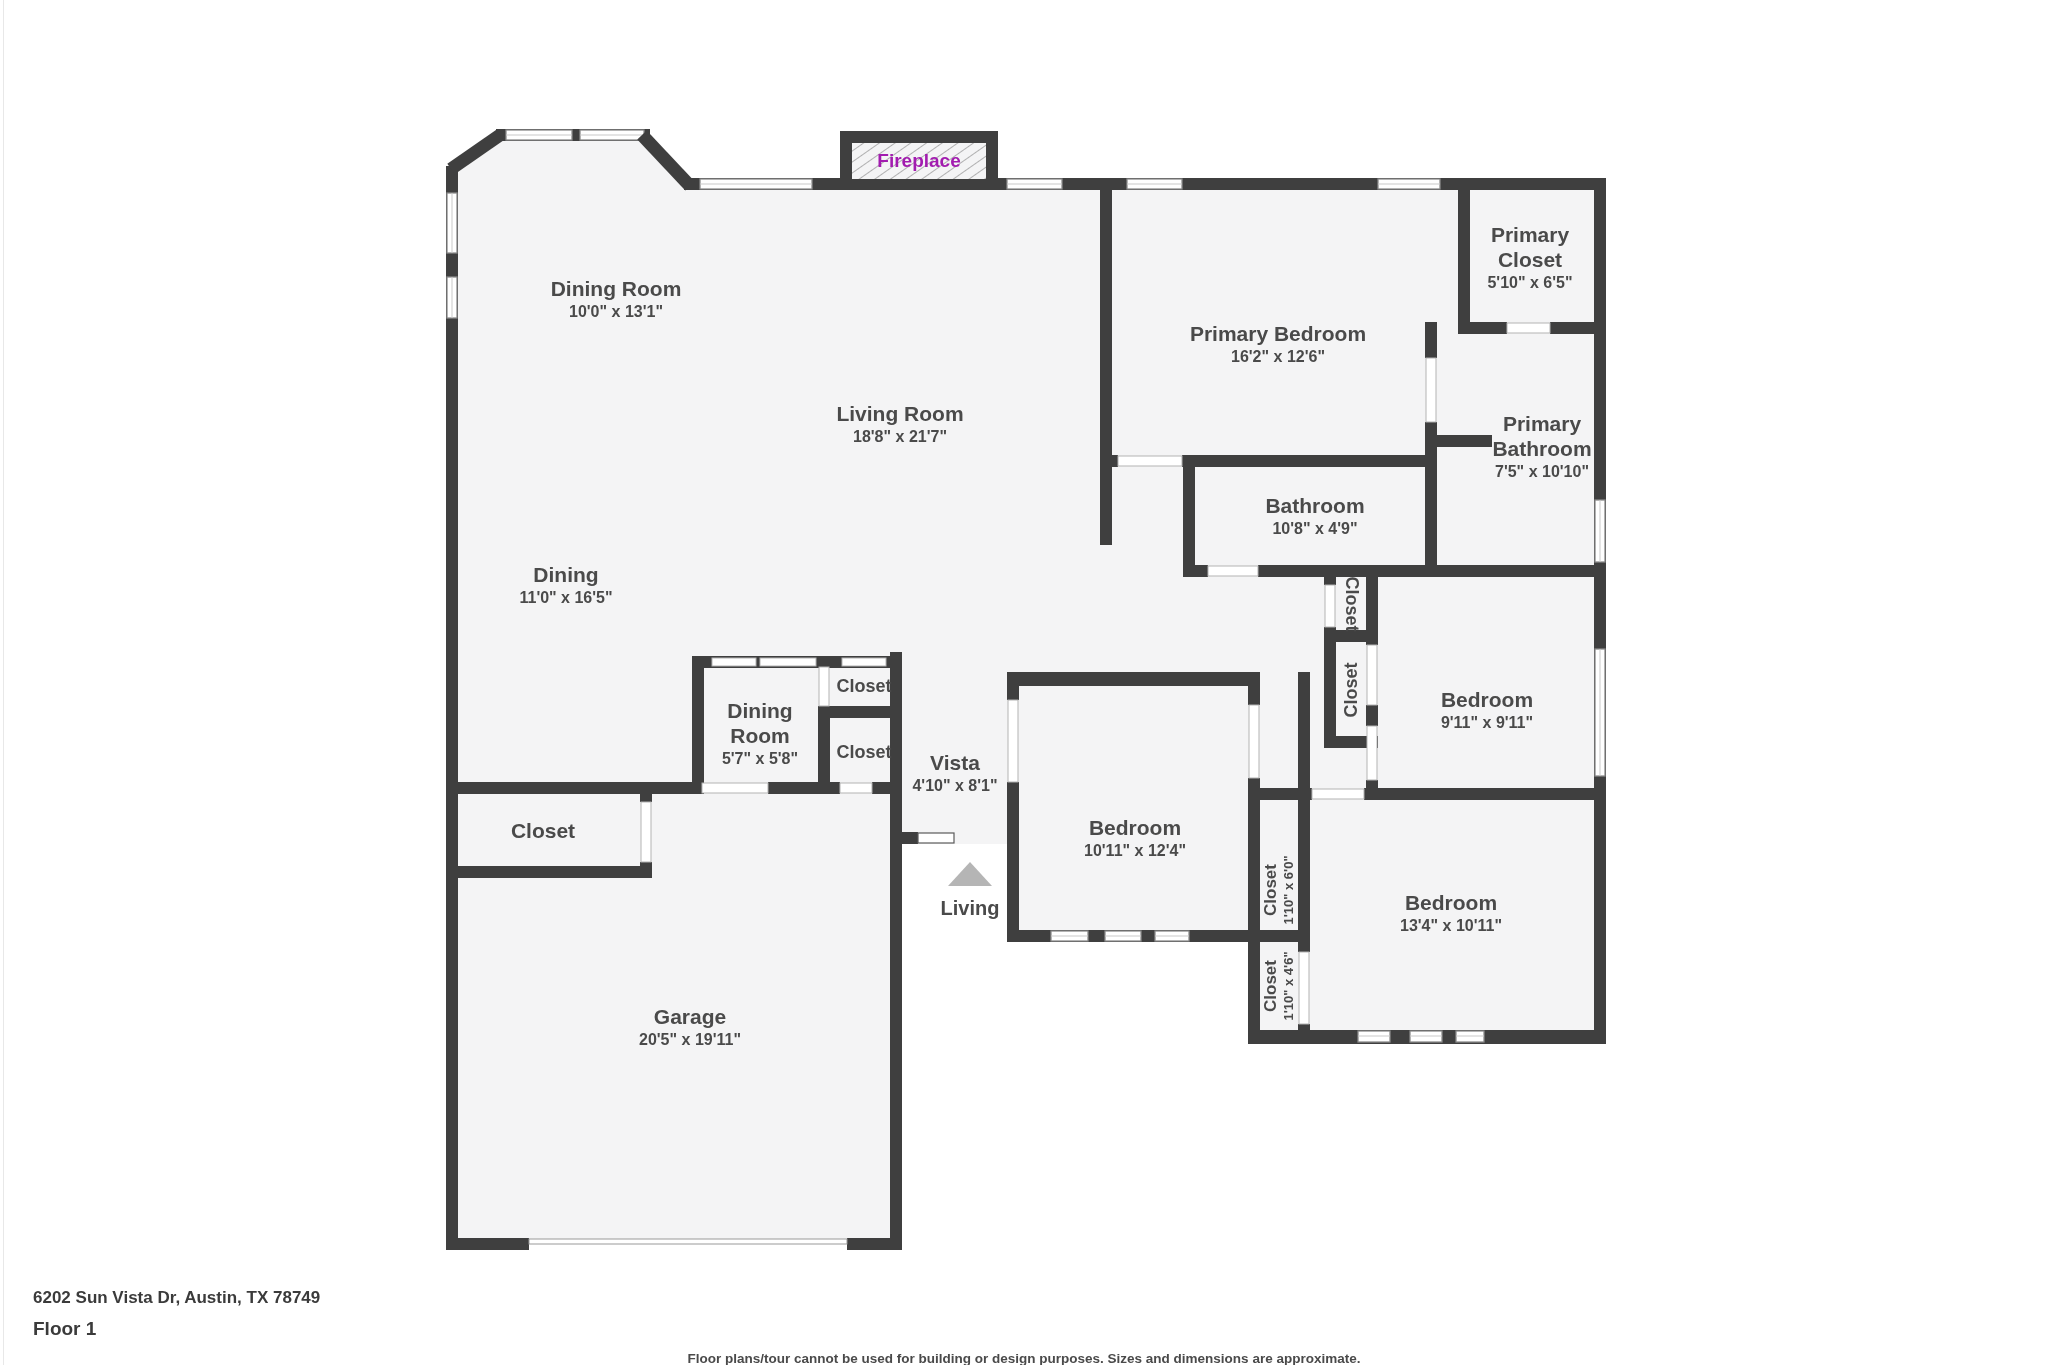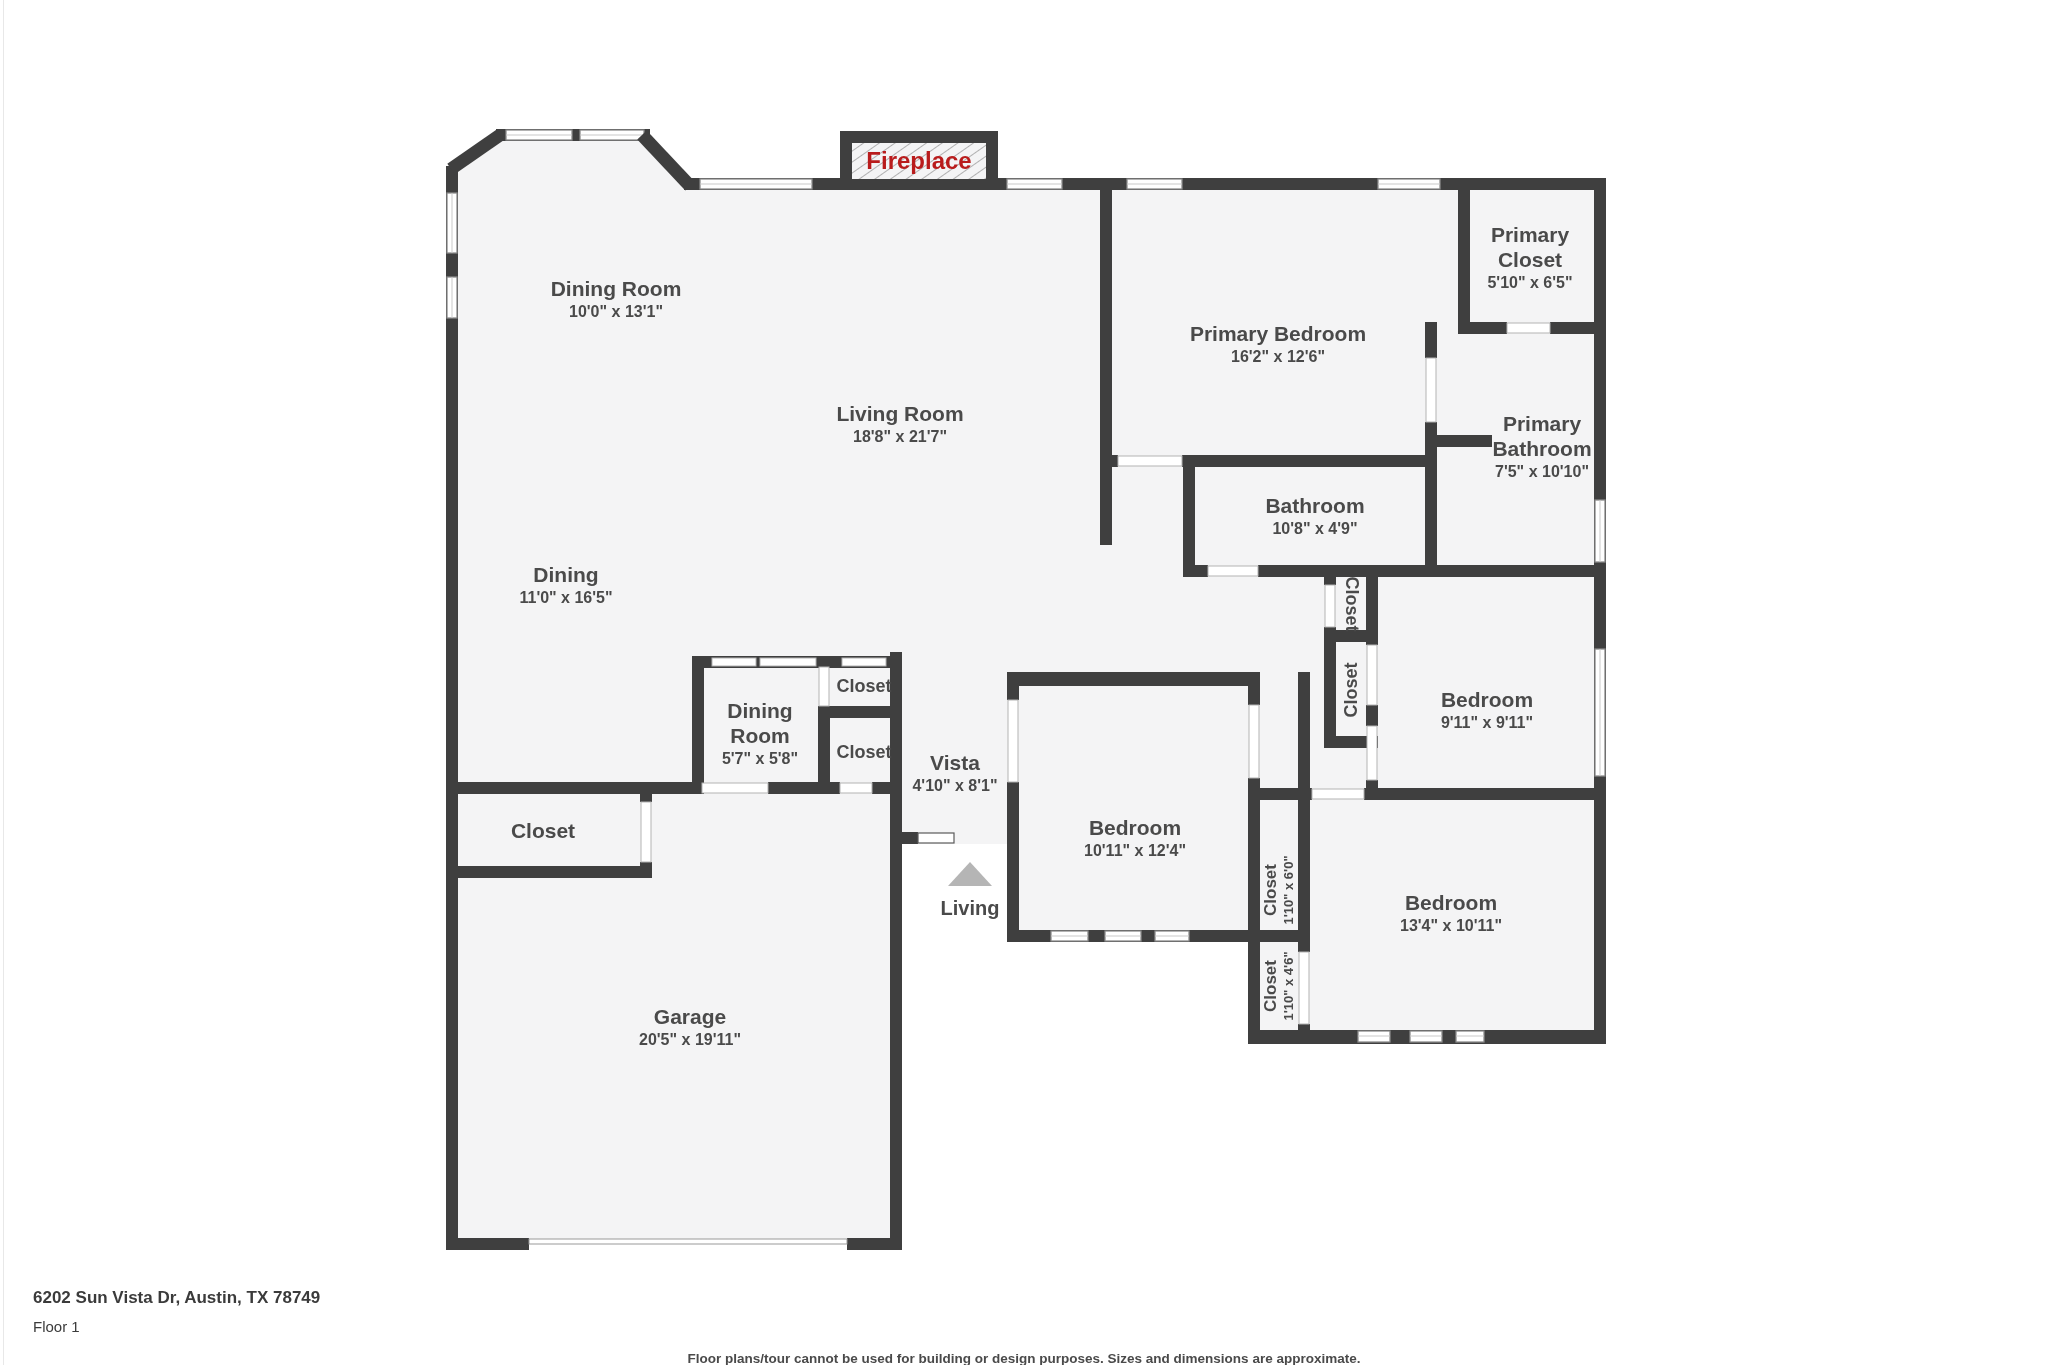--- a/index.html
+++ b/index.html
@@ -10,24 +10,24 @@
   .room-label.vert-ccw{transform:translate(-50%,-50%) rotate(-90deg);}
   .room-label.vert-cw{transform:translate(-50%,-50%) rotate(90deg);}
   .rn{font-size:21px;font-weight:bold;line-height:25px;white-space:nowrap;}
   .rd{font-size:16px;font-weight:bold;line-height:21px;white-space:nowrap;}
   .wrap .rn{white-space:normal;}
   .w120{width:120px;margin:0 auto;}
   .w140{width:140px;margin:0 auto;}
   .small .rn{font-size:18px;}
   .tiny .rn{font-size:17px;line-height:20px;}
   .tiny .rd{font-size:13px;line-height:16px;}
-  .fireplace-label{font-size:24px;font-weight:bold;color:#b91c1c;}
+  .fireplace-label{font-size:19px;font-weight:bold;color:#a21caf;}
   .entry-label{font-size:20px;font-weight:bold;color:#4a4a4a;}
   .footer-address{position:absolute;left:33px;top:1288px;font-size:17px;font-weight:bold;color:#3b3b3b;white-space:nowrap;}
-  .footer-floor{position:absolute;left:33px;top:1318px;font-size:15px;font-weight:normal;color:#3b3b3b;white-space:nowrap;}
+  .footer-floor{position:absolute;left:33px;top:1318px;font-size:19px;font-weight:bold;color:#3b3b3b;white-space:nowrap;}
   .footer-disclaimer{position:absolute;left:1024px;top:1345px;transform:translate(-50%,-50%);
                      font-size:13.5px;font-weight:bold;color:#4a4a4a;white-space:nowrap;margin-top:13px;}
   .edge-line{position:absolute;left:3px;top:0;width:1px;height:100%;background:#d9d9d9;opacity:.6;}
 </style>
 </head>
 <body>
 
 <div id="canvas">
   <div class="edge-line"></div>
 

